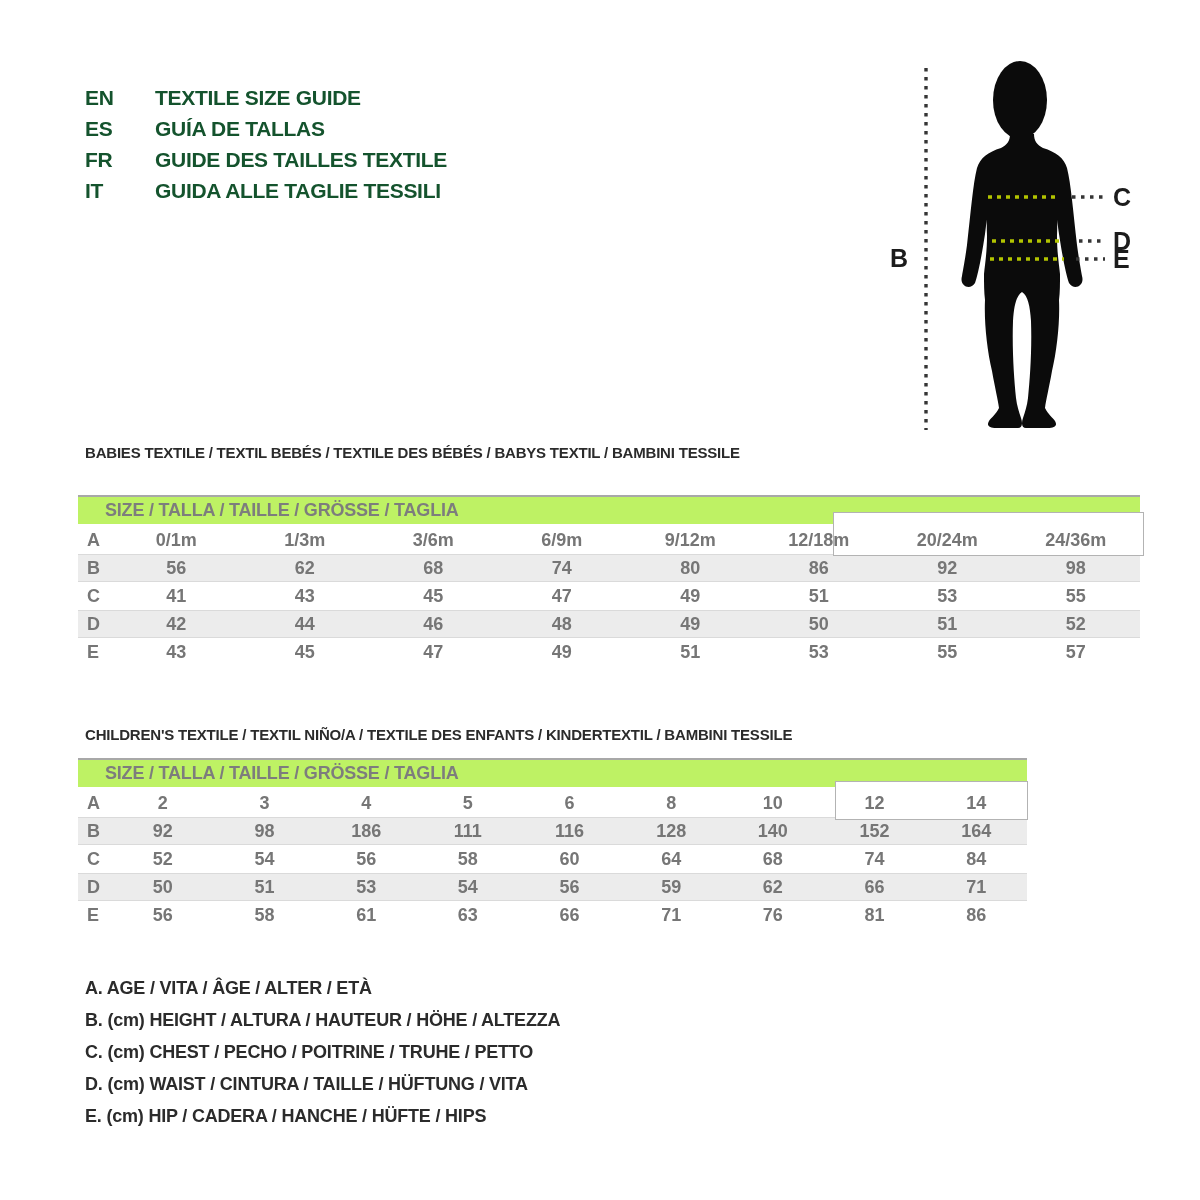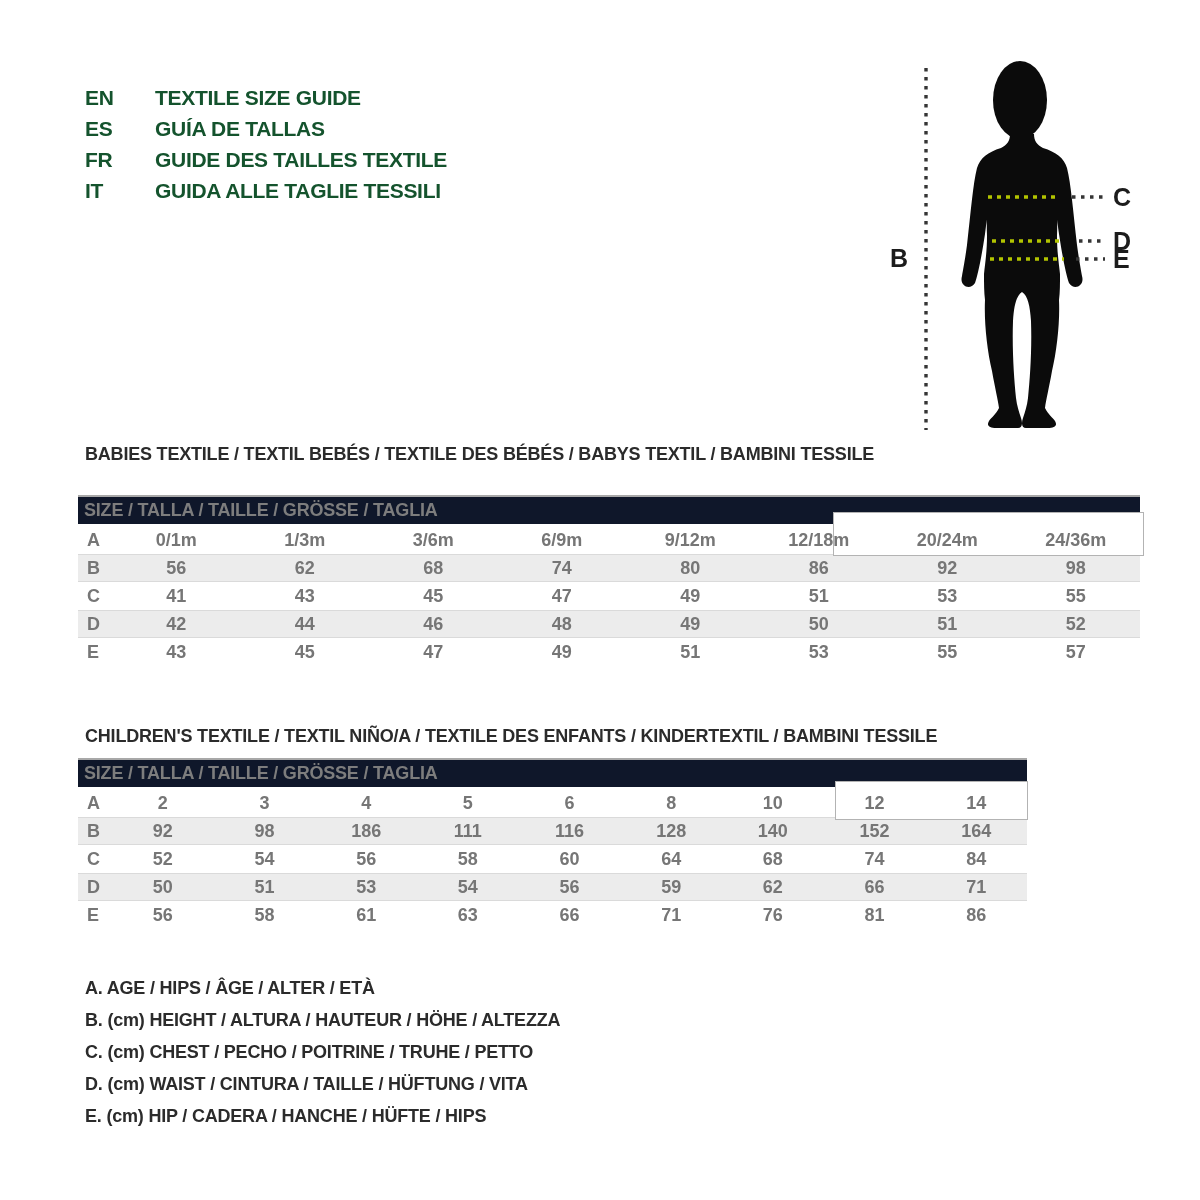--- a/index.html
+++ b/index.html
@@ -12,27 +12,27 @@
   .lang-block{position:absolute;left:85px;top:82px;}
   .lang-row{display:flex;line-height:31px;font-size:21px;font-weight:bold;color:#14532d;letter-spacing:-0.3px;}
   .lang-code{width:70px;flex:0 0 70px;}
   
   .figure-svg{position:absolute;left:880px;top:50px;}
   .fig-label{font-family:"Liberation Sans",sans-serif;font-size:25px;font-weight:bold;fill:#1c1c1c;}
   .dash-dark{stroke:#353535;stroke-width:3.4;stroke-dasharray:3.5 5.5;fill:none;}
   .dash-green{stroke:#b2c400;stroke-width:3.6;stroke-dasharray:4 5;fill:none;}
   .silhouette{fill:#0b0b0b;}
   
-  .section-title{position:absolute;left:85px;font-size:18px;font-weight:bold;color:#2b2b2b;letter-spacing:-0.2px;white-space:nowrap;}
+  .section-title{position:absolute;left:85px;font-size:15px;font-weight:bold;color:#2b2b2b;letter-spacing:-0.2px;white-space:nowrap;}
   
   .size-table{position:absolute;left:78px;}
   .t-header{
-    box-sizing:border-box;height:29px;line-height:26px;background:#0f172a;
+    box-sizing:border-box;height:29px;line-height:26px;background:#bef264;
     border-top:2px solid #a8a8a8;margin-bottom:2px;
-    padding-left:6px;font-size:18px;font-weight:bold;color:#7d7d7d;letter-spacing:-0.2px;
+    padding-left:27px;font-size:18px;font-weight:bold;color:#7d7d7d;letter-spacing:-0.2px;
   }
   .t-row{display:flex;align-items:center;box-sizing:border-box;height:28px;font-size:18px;font-weight:bold;color:#767676;}
   .t-row.striped{background:#ececec;border-top:1px solid #dadada;border-bottom:1px solid #dadada;}
   .t-row.row-a{position:relative;z-index:3;}
   .t-label{flex:0 0 34px;padding-left:9px;box-sizing:border-box;}
   .t-cell{flex:1;text-align:center;}
   .hl-box{position:absolute;background:#ffffff;border:1px solid #b3b3b3;z-index:2;}
   
   .legend{position:absolute;left:85px;top:972px;}
   .legend-line{line-height:32px;font-size:18px;font-weight:bold;color:#2b2b2b;letter-spacing:-0.2px;white-space:nowrap;}
@@ -248,18 +248,18 @@
         <span class="t-cell">71</span>
         <span class="t-cell">76</span>
         <span class="t-cell">81</span>
         <span class="t-cell">86</span>
       </div>
     </div>
   <div class="hl-box" style="left:757px;top:23px;width:191px;height:37px;"></div>
 </div>
 
 <div class="legend">
-    <div class="legend-line">A. AGE / HIPS / ÂGE / ALTER / ETÀ</div>
+    <div class="legend-line">A. AGE / VITA / ÂGE / ALTER / ETÀ</div>
     <div class="legend-line">B. (cm) HEIGHT / ALTURA / HAUTEUR / HÖHE / ALTEZZA</div>
     <div class="legend-line">C. (cm) CHEST / PECHO / POITRINE / TRUHE / PETTO</div>
     <div class="legend-line">D. (cm) WAIST / CINTURA / TAILLE / HÜFTUNG / VITA</div>
     <div class="legend-line">E. (cm) HIP / CADERA / HANCHE / HÜFTE / HIPS</div>
   </div>
 
 </body></html>

